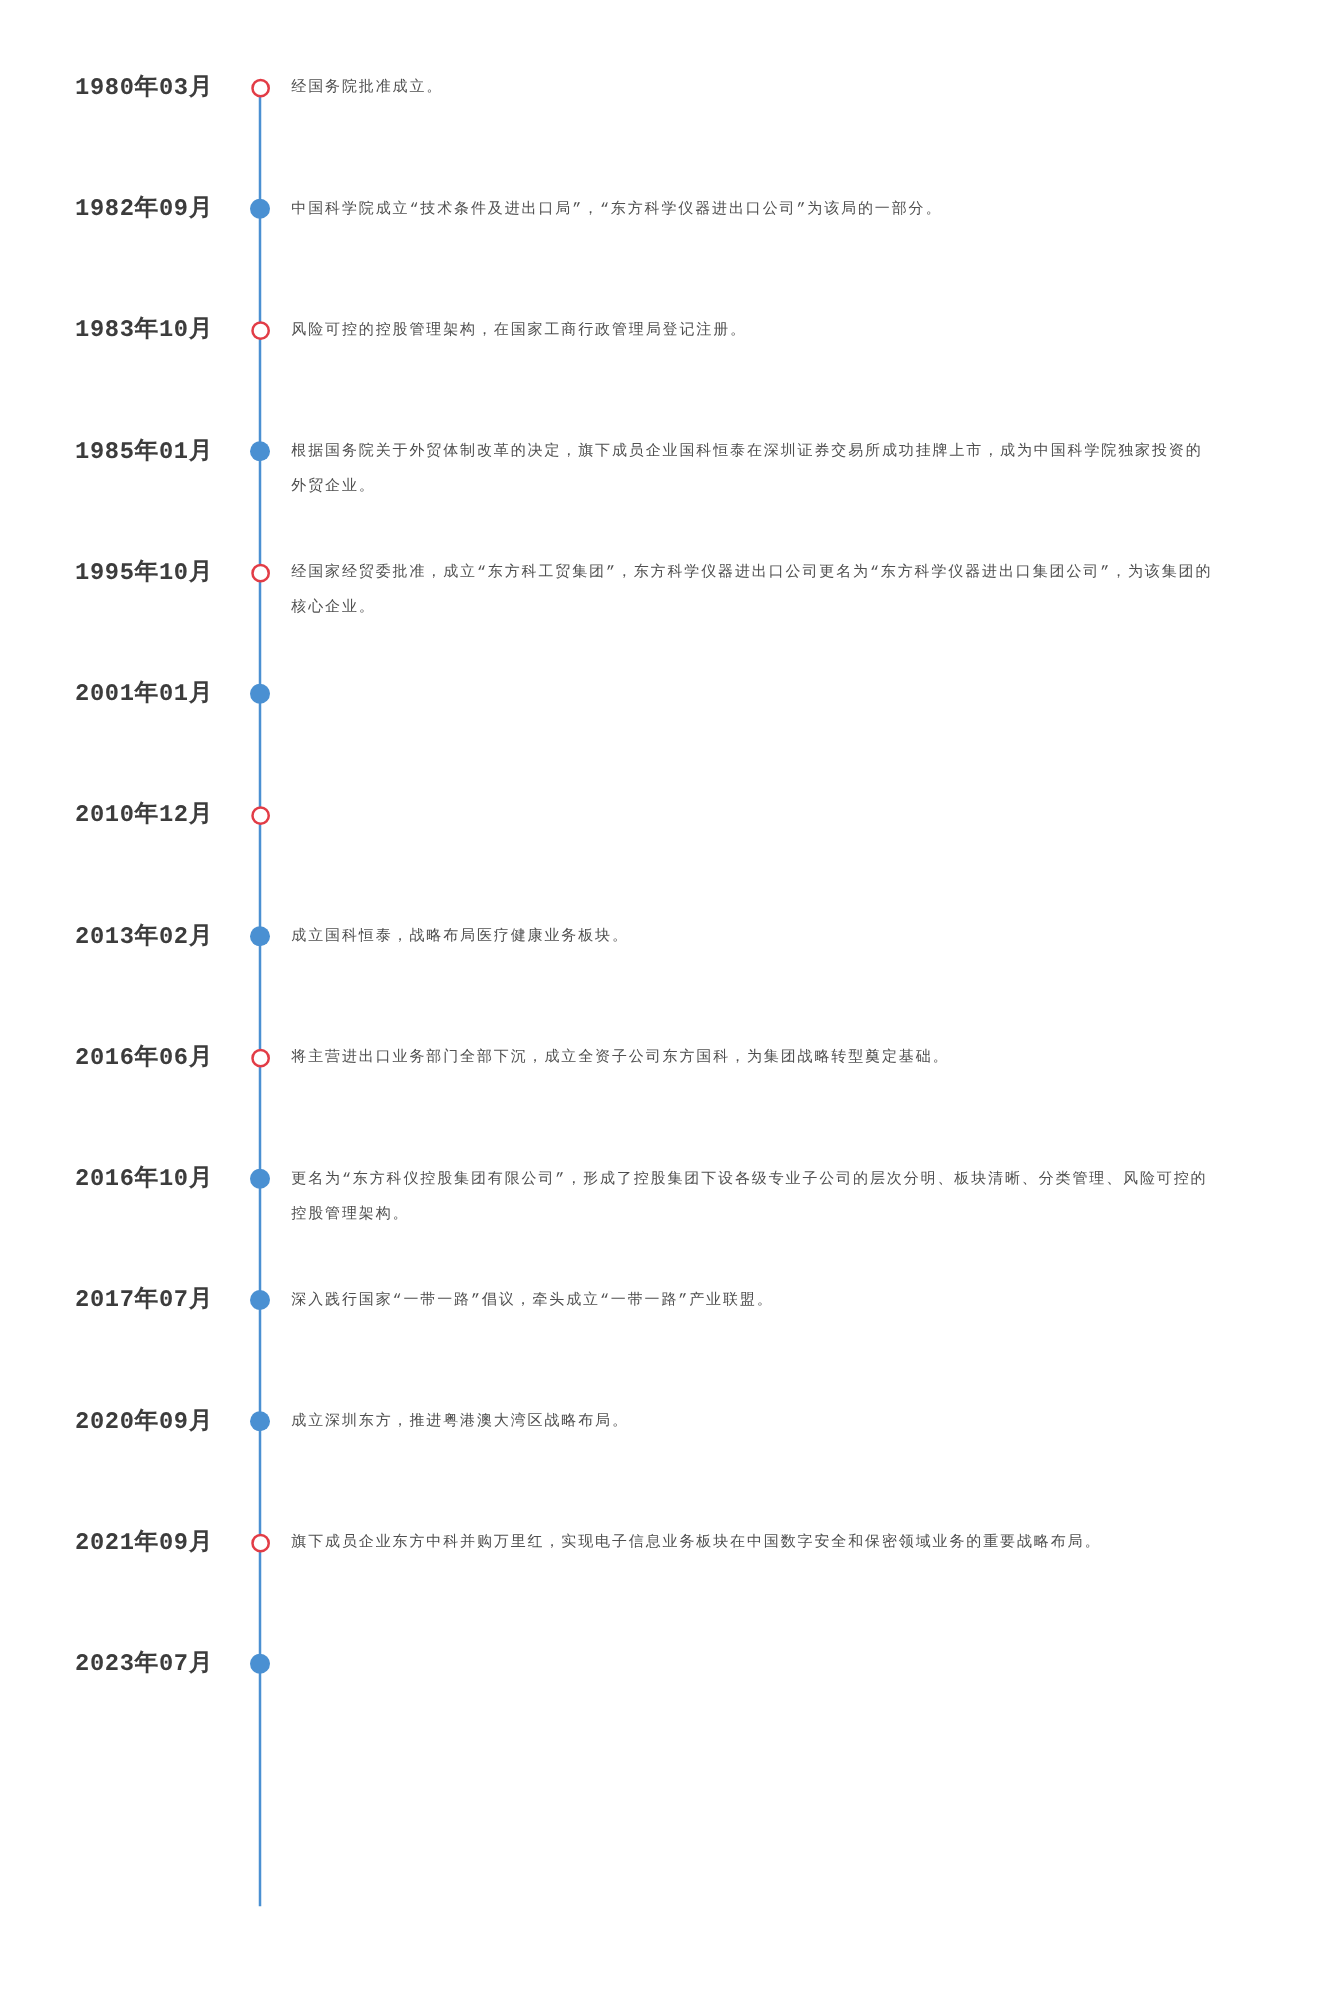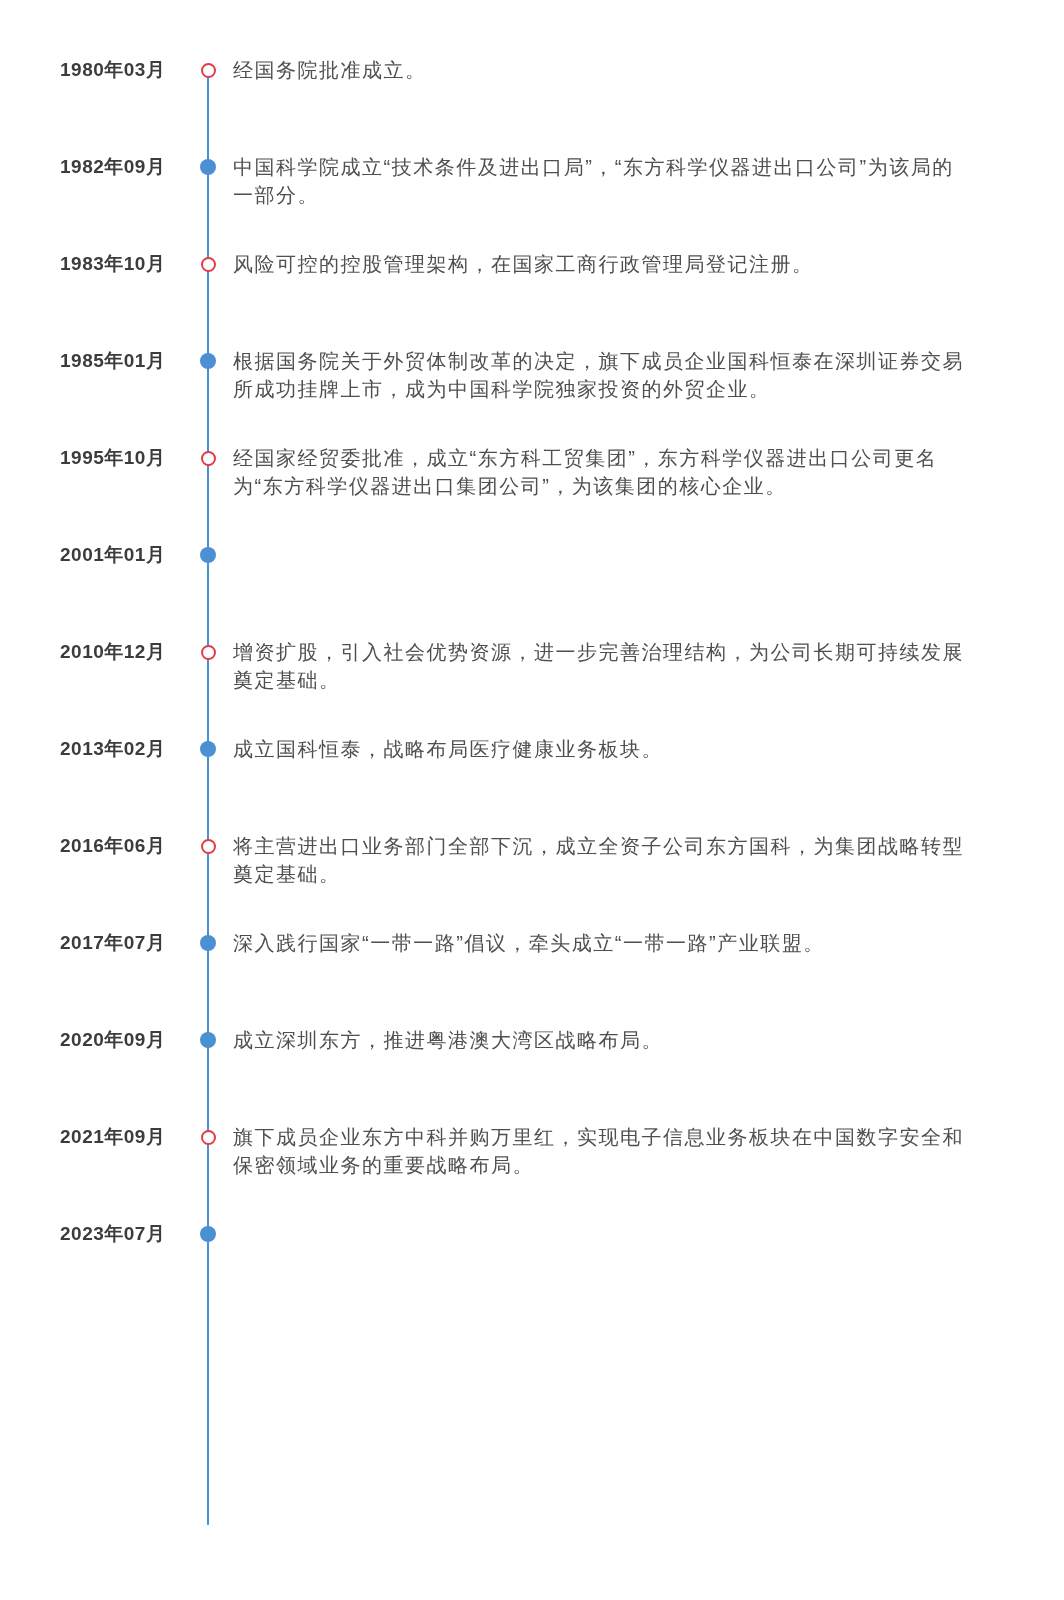--- a/index.html
+++ b/index.html
@@ -11,20 +11,21 @@
   body {
     width: 1064px;
     height: 1600px;
     overflow: hidden;
     position: relative;
   }
   .timeline {
     position: relative;
     width: 1064px;
     height: 1560px;
+    font-family: Liberation Mono, monospace;
   }
   .timeline-line {
     position: absolute;
     left: 207px;
     top: 70px;
     width: 2px;
     height: 1455px;
     background: var(--line-color, #4a90d2);
     z-index: 0;
   }
@@ -70,21 +71,21 @@
   .dot.hollow {
     left: 200.5px;
     top: 6.5px;
     width: 15px;
     height: 15px;
     background: #ffffff;
     border: 2px solid var(--dot-hollow-border-color, #e23c46);
   }
   .desc {
     max-width: 740px;
-    font-size: 20px;
+    font-size: 12px;
     letter-spacing: 1.5px;
     line-height: 28px;
     color: var(--text-color, #4f4f4f);
   }
 </style>
 </head>
 <body style="background: rgb(255, 255, 255);">
 
 <div class="timeline">
   <div class="timeline-line"></div>
@@ -120,35 +121,39 @@
   </div>
 
   <div class="item">
     <div class="date">2001年01月</div>
     <span class="dot filled"></span>
   </div>
 
   <div class="item">
     <div class="date">2010年12月</div>
     <span class="dot hollow"></span>
-    <div class="desc">增资扩股，引入社会优势资源，进一步完善治理结构，为公司长期可持续发展奠定基础。</div>
   </div>
 
   <div class="item">
     <div class="date">2013年02月</div>
     <span class="dot filled"></span>
     <div class="desc">成立国科恒泰，战略布局医疗健康业务板块。</div>
   </div>
 
   <div class="item">
     <div class="date">2016年06月</div>
     <span class="dot hollow"></span>
     <div class="desc">将主营进出口业务部门全部下沉，成立全资子公司东方国科，为集团战略转型奠定基础。</div>
   </div>
 
+  <div class="item">
+    <div class="date">2016年10月</div>
+    <span class="dot filled"></span>
+    <div class="desc">更名为“东方科仪控股集团有限公司”，形成了控股集团下设各级专业子公司的层次分明、板块清晰、分类管理、风险可控的控股管理架构。</div>
+  </div>
 
 
   <div class="item">
     <div class="date">2017年07月</div>
     <span class="dot filled"></span>
     <div class="desc">深入践行国家“一带一路”倡议，牵头成立“一带一路”产业联盟。</div>
   </div>
 
 
   <div class="item">

